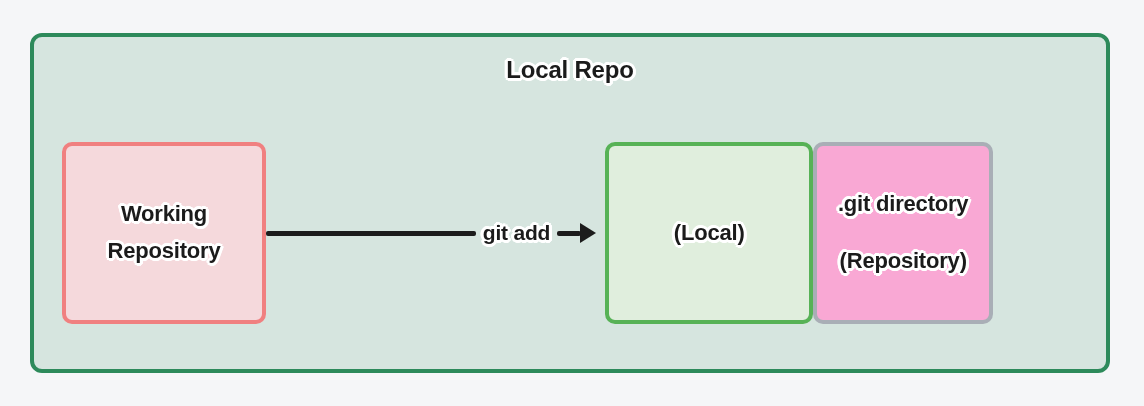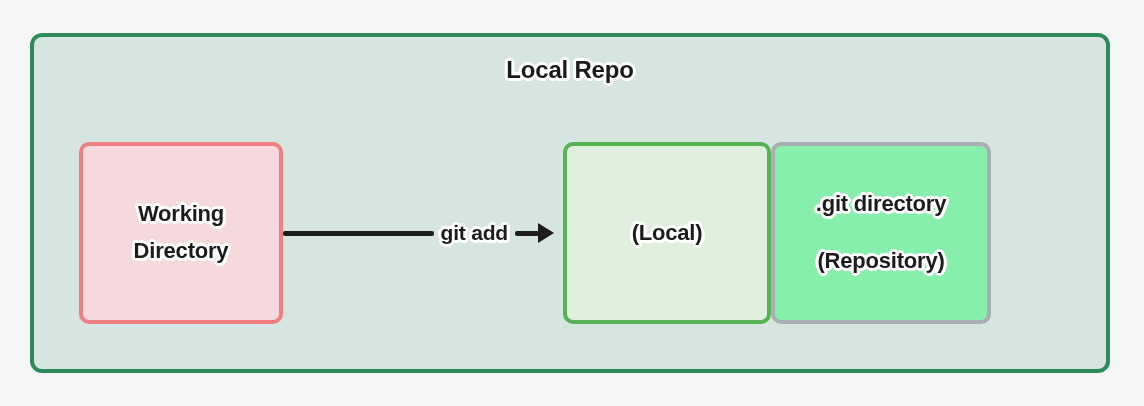--- a/index.html
+++ b/index.html
@@ -35,41 +35,41 @@
   .title {
     margin-top: 19px;
     text-align: center;
     font-size: 24px;
     font-weight: 700;
     letter-spacing: -0.2px;
   }
   .row {
     display: flex;
     margin-top: 58px;
-    padding: 0 45px;
+    padding: 0 28px;
     height: 182px;
   }
   .node {
     height: 182px;
     box-sizing: border-box;
     border: 4px solid;
     border-radius: 10px;
     display: flex;
     flex-direction: column;
     justify-content: center;
     text-align: center;
     font-size: 22px;
     font-weight: 700;
     line-height: 1.68;
     letter-spacing: -0.2px;
     flex-shrink: 0;
   }
   .node-working  { width: 204px; background: #f5d9dc; border-color: #f08080; }
   .node-staging  { width: 208px; background: #e0eedd; border-color: #57b256; }
-  .node-gitdir   { width: 220px; background: #86efac; border-color: #a9aeb6; gap: 20px; }
+  .node-gitdir   { width: 180px; background: #f9a8d4; border-color: #a9aeb6; gap: 20px; }
   .connector {
     flex: 1 1 0;
     display: flex;
     align-items: center;
     min-width: 0;
   }
   .connector.c1 { flex-grow: 0.8; }
   .edge-line {
     flex: 1 1 auto;
     height: 5px;
@@ -106,21 +106,21 @@
 
 <div class="stage">
   <div class="outer">
 
     <div class="title halo">Local Repo</div>
 
     <div class="row">
 
       <div class="node node-working">
         <span class="halo">Working</span>
-        <span class="halo">Directory</span>
+        <span class="halo">Repository</span>
       </div>
 
       <div class="connector c1">
         <span class="edge-line"></span>
         <span class="edge-label halo">git add</span>
         <span class="edge-shaft"></span>
         <span class="edge-head"></span>
       </div>
 
       <div class="node node-staging">

